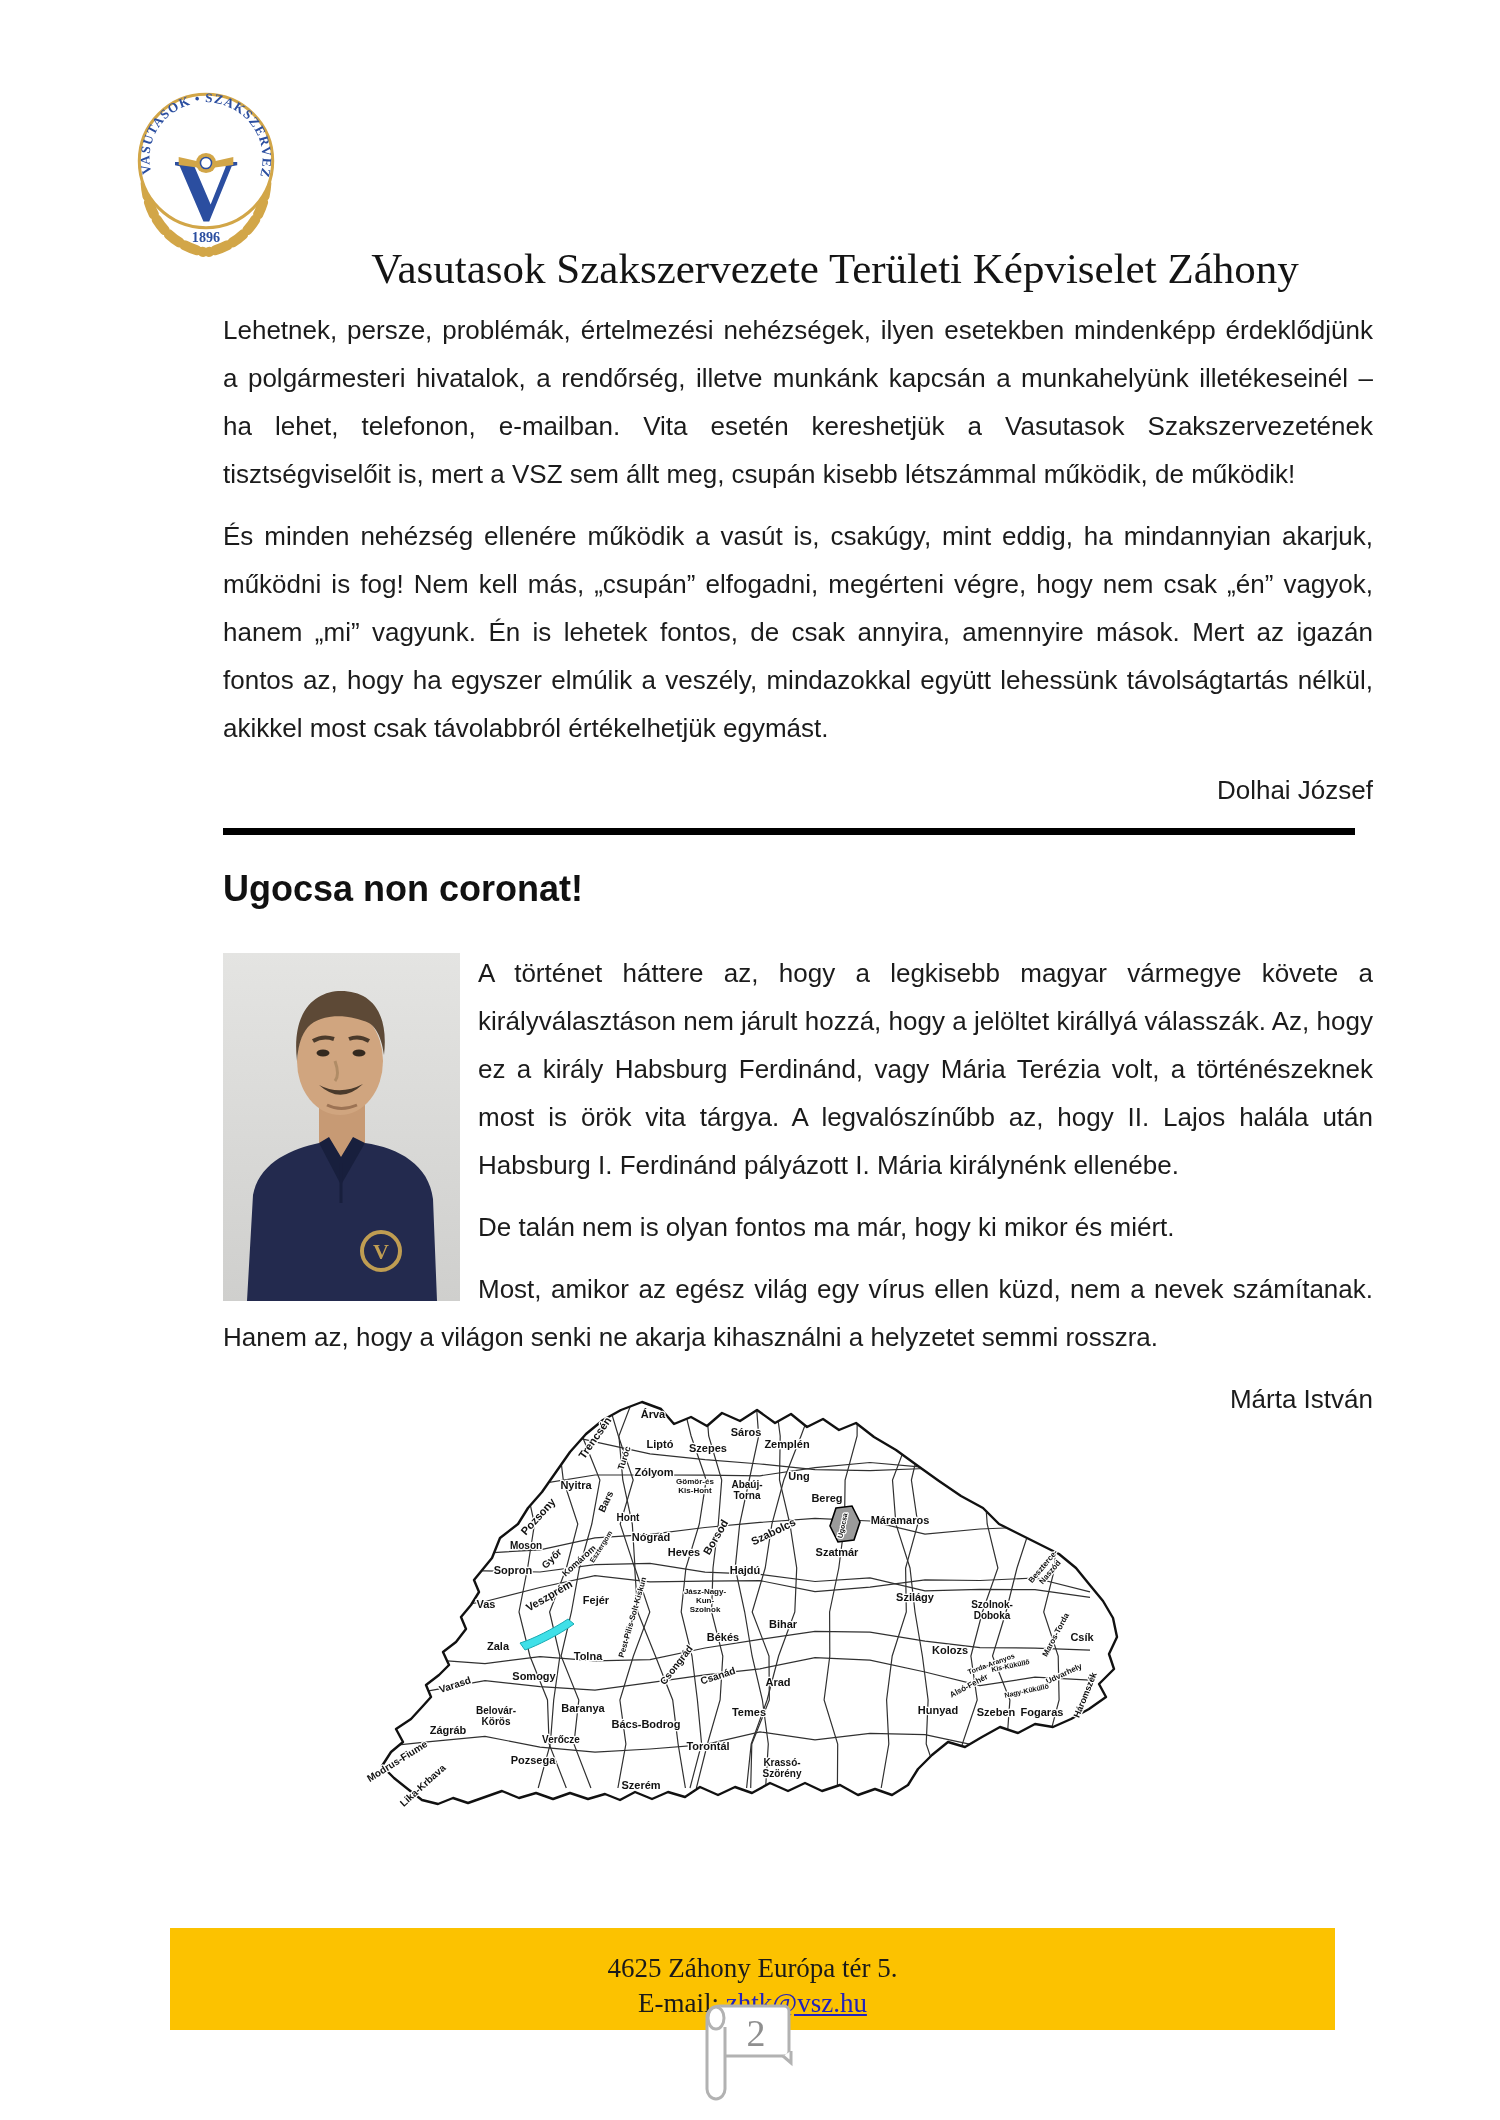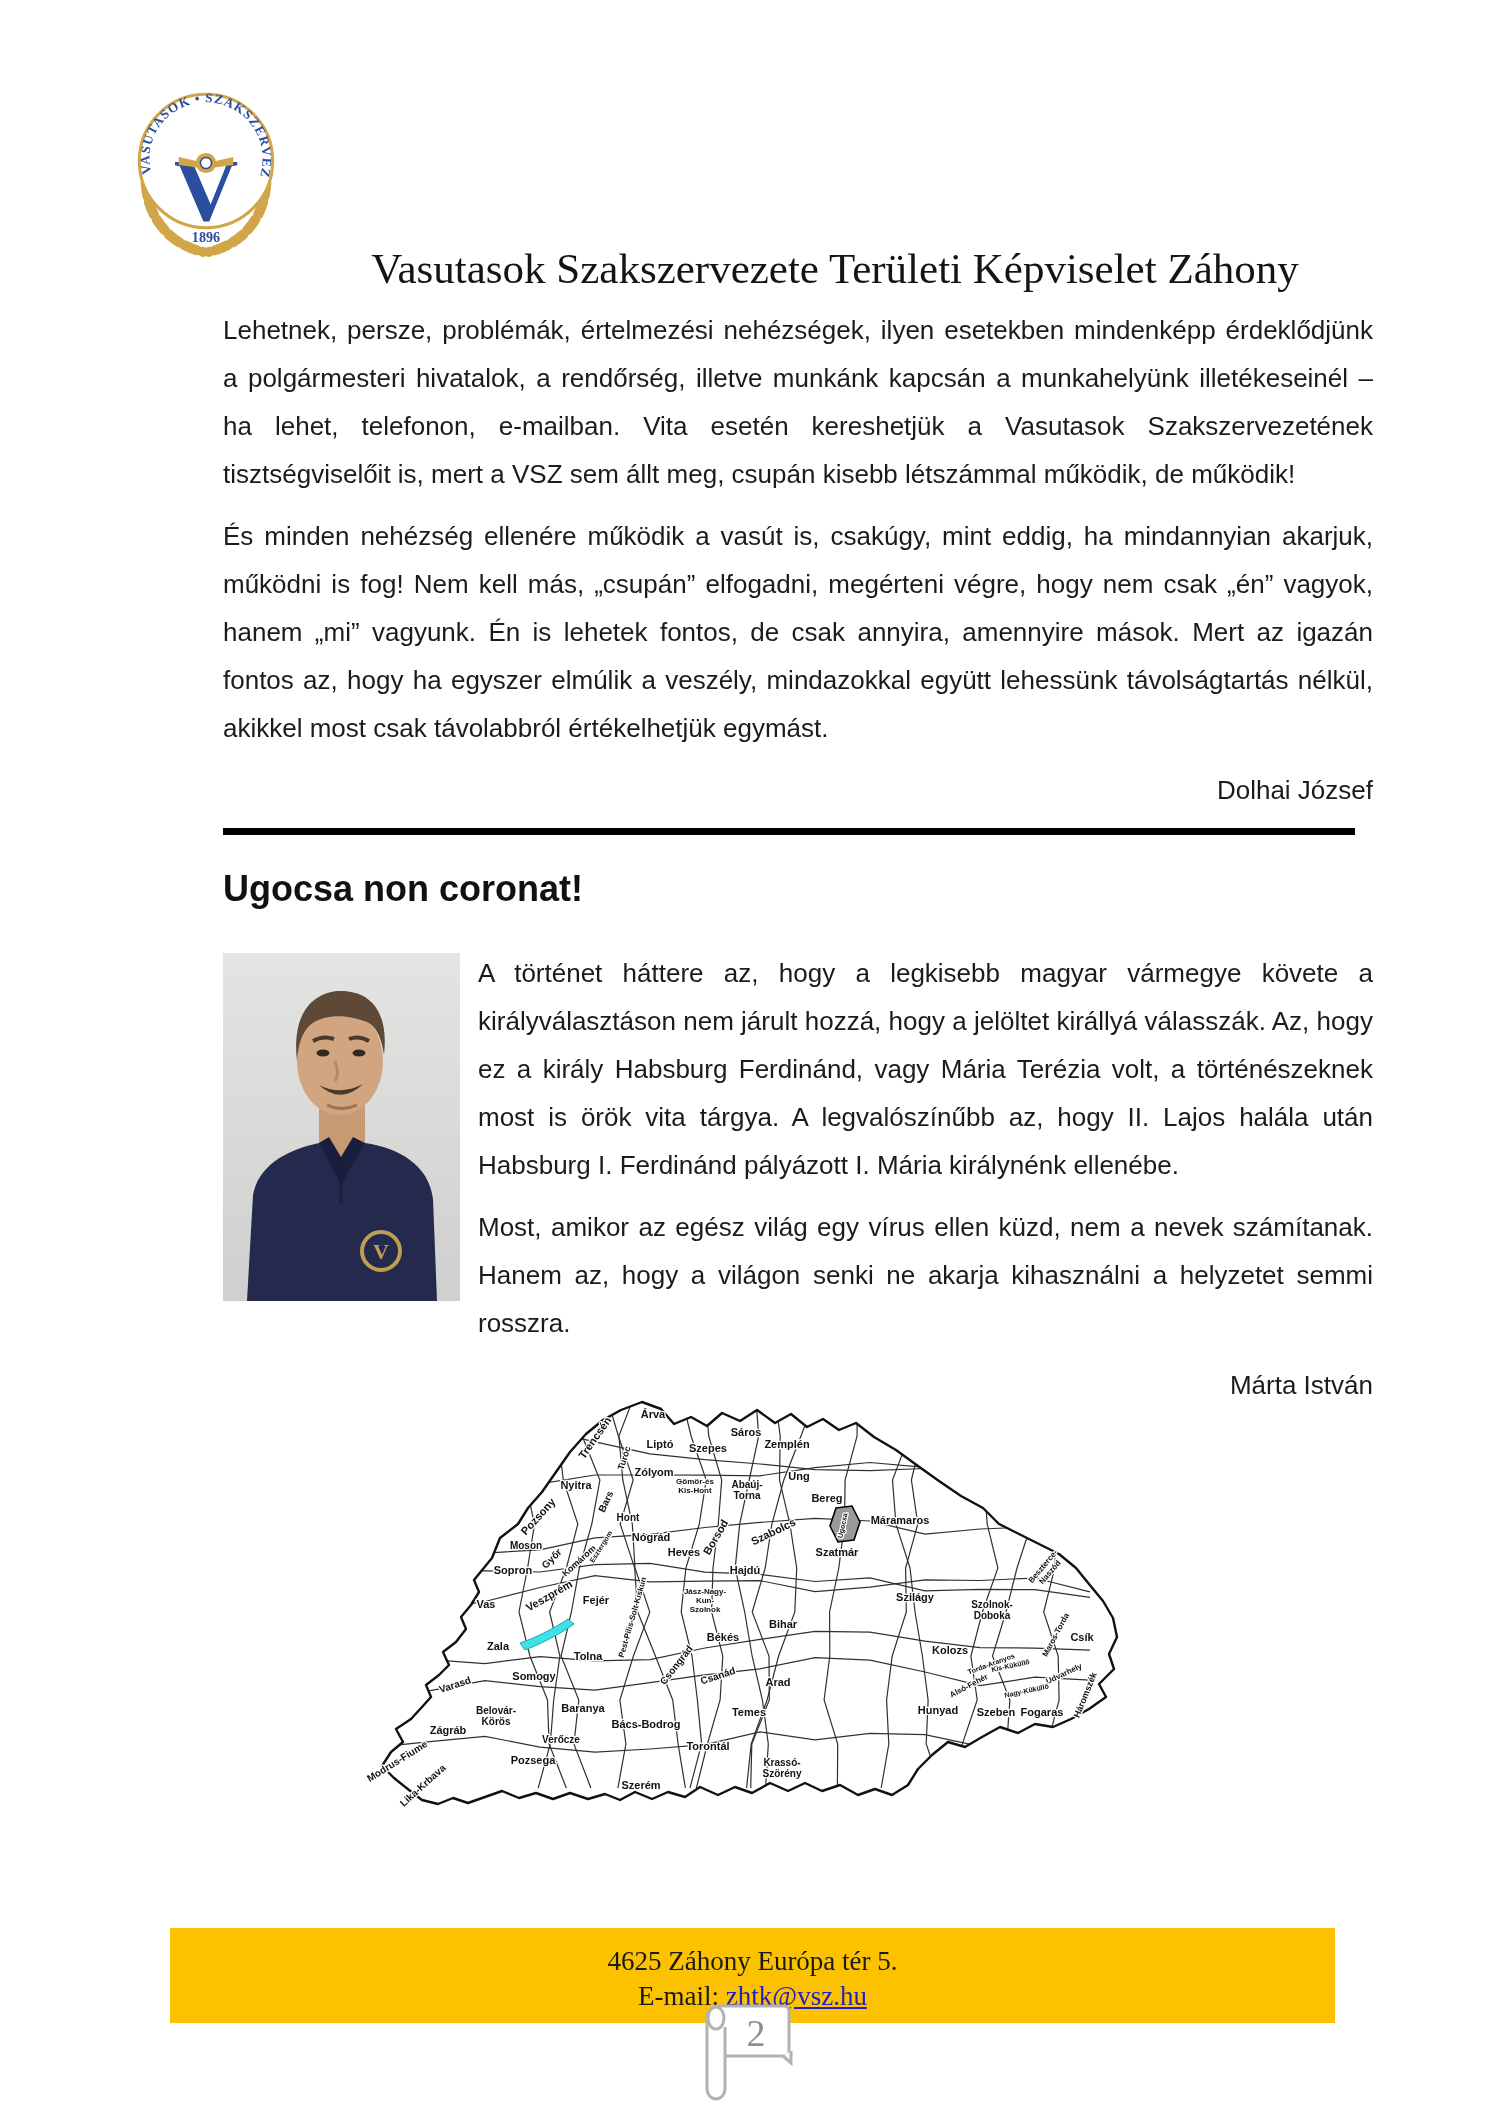--- a/index.html
+++ b/index.html
@@ -20,21 +20,21 @@
   h2#heading{font-size:36px;font-weight:bold;margin:30px 0 0 0;color:#111;}
   .article2{margin-top:36px;}
   .photo{float:left;width:237px;height:348px;margin:4px 18px 6px 0;display:block;}
 
   #map-wrap{position:absolute;left:270px;top:1396px;width:850px;height:412px;}
   .county-label{font-weight:bold;fill:#111;font-family:"Liberation Sans",sans-serif;
                 paint-order:stroke;stroke:#ffffff;stroke-width:2.6px;stroke-linejoin:round;}
 
   #footer{position:absolute;left:170px;top:1928px;width:1165px;text-align:center;
           font-family:"Liberation Serif",serif;font-size:27px;line-height:35px;
-          padding:16px 0 9px 0;color:#1a1a1a;}
+          padding:23px 0 9px 0;color:#1a1a1a;}
   #footer a.email{color:#2323bb;text-decoration:underline;}
 
   #scroll{position:absolute;left:690px;top:1992px;}
 </style>
 </head>
 <body>
 
 <div class="page">
 
   <svg id="logo" viewBox="0 0 158 190">
@@ -95,20 +95,21 @@
                  C176,195 206,212 210,246 L214,348 Z" fill="#232a4e"></path>
         <path d="M96,190 L118,232 L142,190 L130,184 L118,204 L106,184 Z" fill="#181f3d"></path>
         <line x1="118" y1="210" x2="118" y2="250" stroke="#181f3d" stroke-width="3"></line>
         <g>
           <circle cx="158" cy="298" r="19" fill="none" stroke="#bf9d52" stroke-width="4"></circle>
           <text x="158" y="306" text-anchor="middle" font-size="22" font-weight="bold" font-family="Liberation Serif, serif" fill="#bf9d52">V</text>
         </g>
       </svg>
 
       <p class="just">A történet háttere az, hogy a legkisebb magyar vármegye követe a királyválasztáson nem járult hozzá, hogy a jelöltet királlyá válasszák. Az, hogy ez a király Habsburg Ferdinánd, vagy Mária Terézia volt, a történészeknek most is örök vita tárgya. A legvalószínűbb az, hogy II. Lajos halála után Habsburg I. Ferdinánd pályázott I. Mária királynénk ellenébe.</p>
+      <p class="just">De talán nem is olyan fontos ma már, hogy ki mikor és miért.</p>
       <p class="just">Most, amikor az egész világ egy vírus ellen küzd, nem a nevek számítanak. Hanem az, hogy a világon senki ne akarja kihasználni a helyzetet semmi rosszra.</p>
       <div class="sig">Márta István</div>
     </div>
   </div>
 
   <div id="map-wrap">
     <svg id="map-svg" width="850" height="412" viewBox="0 0 850 412">
       <defs>
         <clipPath id="huclip">
             <path id="huclip-path" d="M222,162 L230,142 L248,128 L258,112 L272,96 L286,76 L300,56 L316,38 L333,24 L351,14 L372,6 L391,13 L404,28 L421,21 L437,30 L452,17 L470,25 L487,14 L505,27 L521,18 L537,31 L553,23 L569,34 L586,27 L604,41 L626,54 L648,70 L669,85 L691,100 L713,112 L729,128 L749,138 L769,148 L789,158 L806,172 L819,188 L833,205 L843,222 L847,241 L839,258 L844,273 L829,288 L836,301 L819,313 L801,323 L783,331 L765,328 L748,337 L730,331 L712,341 L695,351 L678,346 L662,359 L648,373 L638,389 L622,399 L605,393 L588,399 L570,389 L552,395 L535,387 L518,395 L500,387 L482,397 L465,391 L448,399 L430,391 L415,401 L398,396 L382,403 L365,396 L350,404 L335,398 L318,403 L300,397 L283,403 L266,397 L249,402 L232,395 L215,401 L198,407 L183,402 L168,408 L152,404 L139,394 L124,382 L112,370 L121,356 L133,346 L126,333 L141,323 L152,311 L161,301 L156,289 L169,279 L179,269 L173,256 L186,246 L196,233 L191,221 L201,209 L209,196 L204,184 L213,173 Z"></path>

